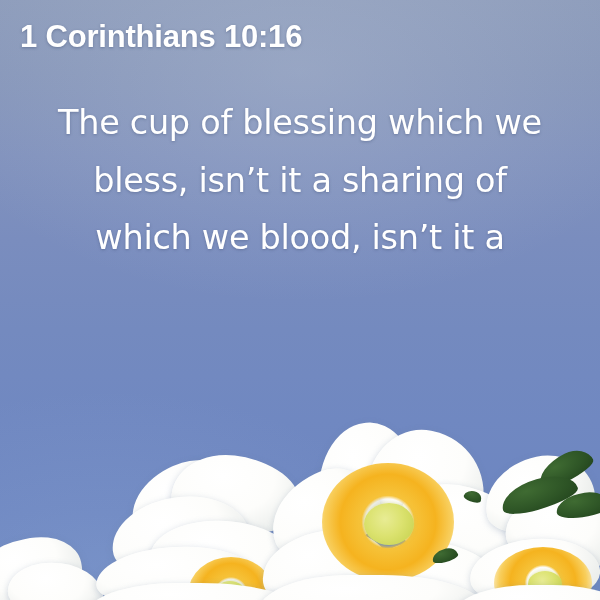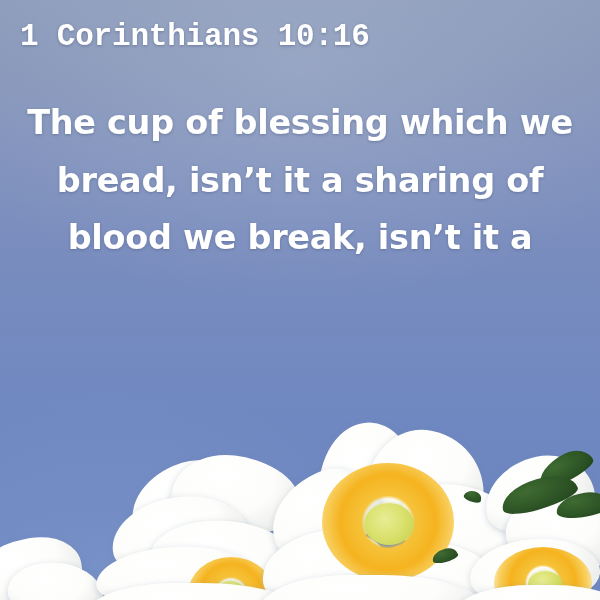--- a/index.html
+++ b/index.html
@@ -56,21 +56,21 @@
       radial-gradient(ellipse 90% 55% at 50% 12%, rgba(190,200,218,0.30) 0%, rgba(190,200,218,0.0) 70%),
       radial-gradient(ellipse 70% 40% at 18% 95%, rgba(150,175,215,0.25) 0%, rgba(150,175,215,0) 75%);
     pointer-events: none;
   }
 
   
   #verse-ref {
     position: absolute;
     left: 20px;
     top: 19px;
-    font-family: Liberation Mono, monospace;
+    font-family: Liberation Sans, sans-serif;
     font-size: 31px;
     font-weight: 700;
     color: #ffffff;
     letter-spacing: -0.2px;
     text-shadow: 0 1px 3px rgba(60,75,110,0.45);
     white-space: nowrap;
   }
 
   #verse-body {
     position: absolute;
@@ -78,21 +78,21 @@
     right: 0;
     top: 94px;
     text-align: center;
     padding: 0 14px;
     box-sizing: border-box;
   }
   .verse-line {
     display: block;
     font-family: "DejaVu Sans", sans-serif;
     font-size: 33.5px;
-    font-weight: 700;
+    font-weight: 400;
     line-height: 57.5px;
     color: #ffffff;
     letter-spacing: -0.3px;
     text-shadow: 0 1px 3px rgba(60,75,110,0.40);
     white-space: nowrap;
   }
 
   
   #flower-band {
     position: absolute;
@@ -178,17 +178,17 @@
 
     <div class="petal" style="left:86px; top:148px; width:220px; height:40px; border-radius:42% 48% 0 0/80% 80% 0 0;"></div>
     <div class="petal" style="left:258px; top:140px; width:230px; height:48px; border-radius:40% 46% 0 0/78% 78% 0 0;"></div>
     <div class="petal" style="left:452px; top:150px; width:180px; height:40px; border-radius:44% 44% 0 0/80% 80% 0 0;"></div>
   </div>
 
   <div id="verse-ref">1 Corinthians 10:16</div>
 
   <div id="verse-body">
     <span class="verse-line">The cup of blessing which we</span>
-    <span class="verse-line">bread, isn’t it a sharing of</span>
-    <span class="verse-line">blood we break, isn’t it a</span>
+    <span class="verse-line">bless, isn’t it a sharing of</span>
+    <span class="verse-line">which we blood, isn’t it a</span>
   </div>
 
 </div>
 
 </body></html>

